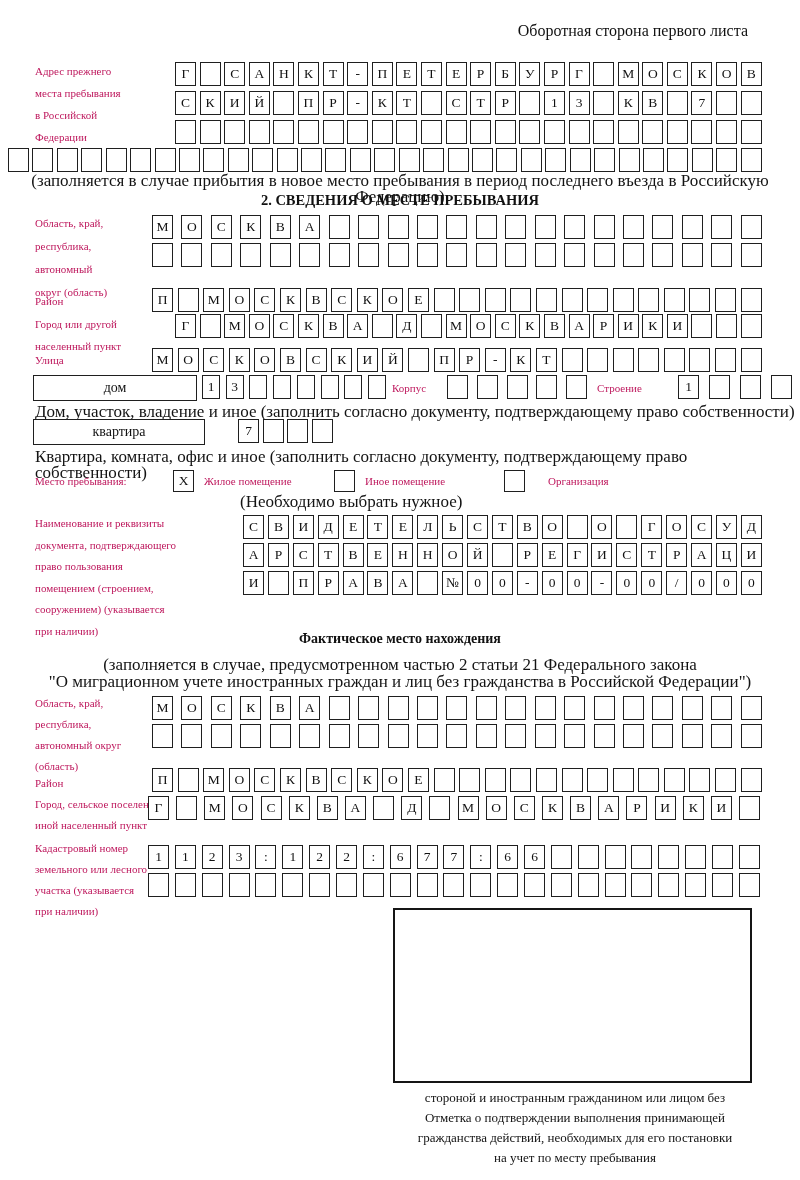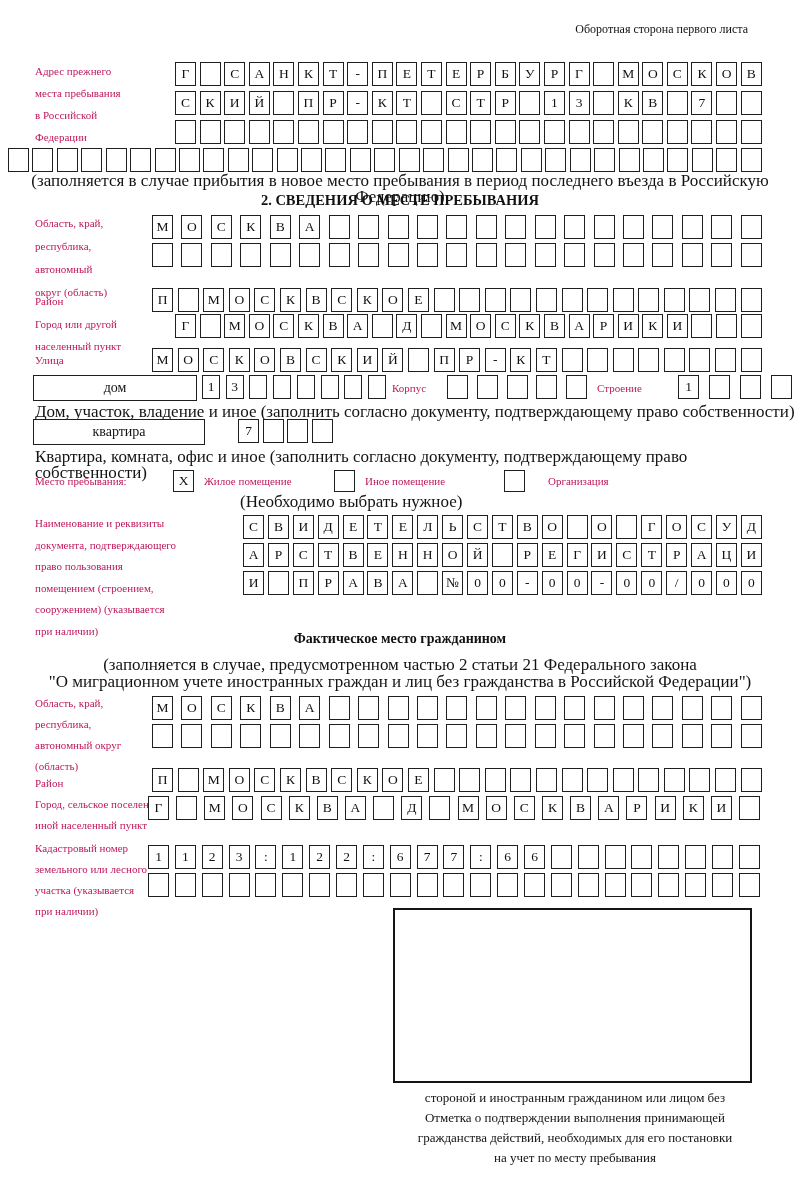--- a/index.html
+++ b/index.html
@@ -28,21 +28,21 @@
   .center{text-align:center;}
   .title{font-weight:bold;font-size:14.5px;}
   .note{font-size:17px;line-height:16px;color:#131313;}
   .bigbox{box-sizing:border-box;border:2px solid #151515;background:#fff;}
 </style>
 </head>
 <body>
 
 <div class="page">
 
-  <div class="abs" style="top:22px;right:52px;font-size:12px;">Оборотная сторона первого листа</div>
+  <div class="abs" style="top:22px;right:52px;font-size:16px;">Оборотная сторона первого листа</div>
 
   <div class="abs lbl" style="top:60px;left:35px;">
       <div>Адрес прежнего</div>
       <div>места пребывания</div>
       <div>в Российской</div>
       <div>Федерации</div>
     </div>
   <div class="boxrow" style="top:62px;left:175px;width:587px;">
       <span class="cbox">Г</span>
       <span class="cbox"></span>
@@ -415,21 +415,21 @@
       <span class="cbox">0</span>
       <span class="cbox">-</span>
       <span class="cbox">0</span>
       <span class="cbox">0</span>
       <span class="cbox">/</span>
       <span class="cbox">0</span>
       <span class="cbox">0</span>
       <span class="cbox">0</span>
     </div>
 
-  <div class="abs title center" style="top:631px;left:0;width:800px;font-size:14px;">Фактическое место гражданином</div>
+  <div class="abs title center" style="top:631px;left:0;width:800px;font-size:14px;">Фактическое место нахождения</div>
   <div class="abs note center" style="top:656px;left:0;width:800px;line-height:17px;">
       <div>(заполняется в случае, предусмотренном частью 2 статьи 21 Федерального закона</div>
       <div>"О миграционном учете иностранных граждан и лиц без гражданства в Российской Федерации")</div>
     </div>
 
   <div class="abs lbl" style="top:693px;left:35px;line-height:21px;">
       <div>Область, край,</div>
       <div>республика,</div>
       <div>автономный округ</div>
       <div>(область)</div>

